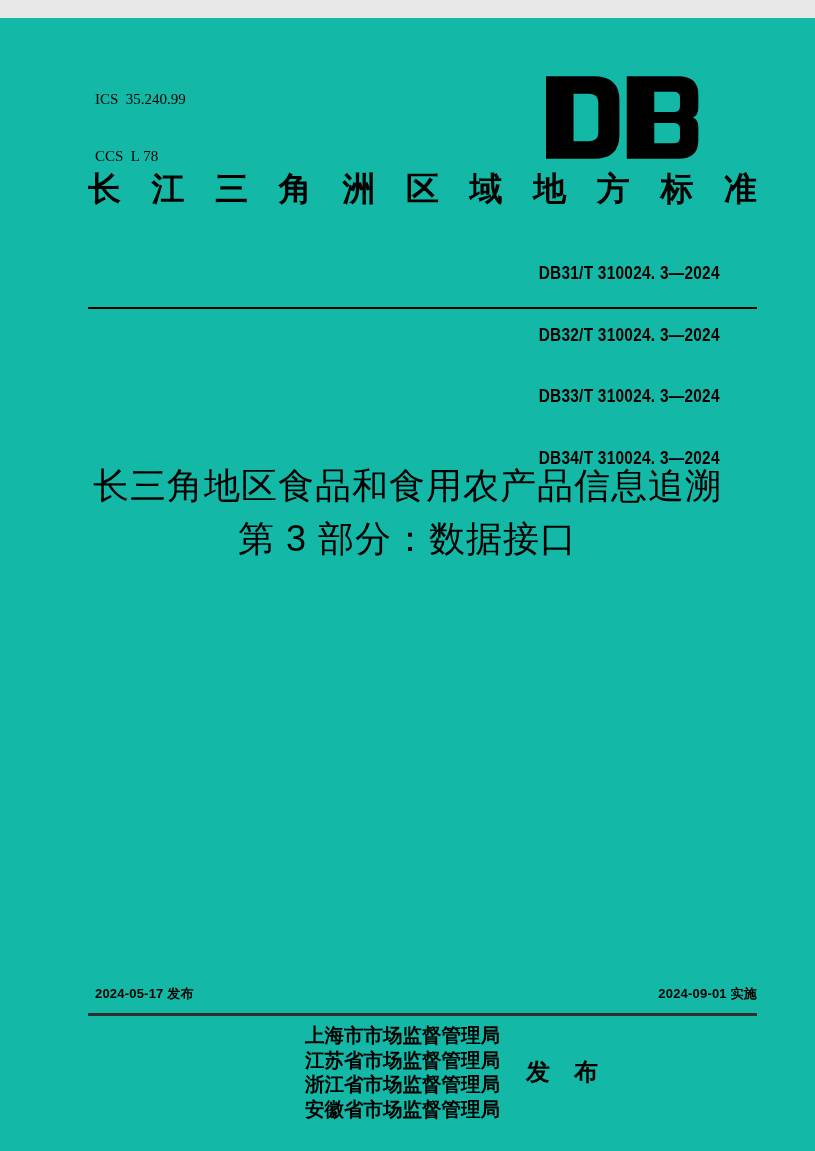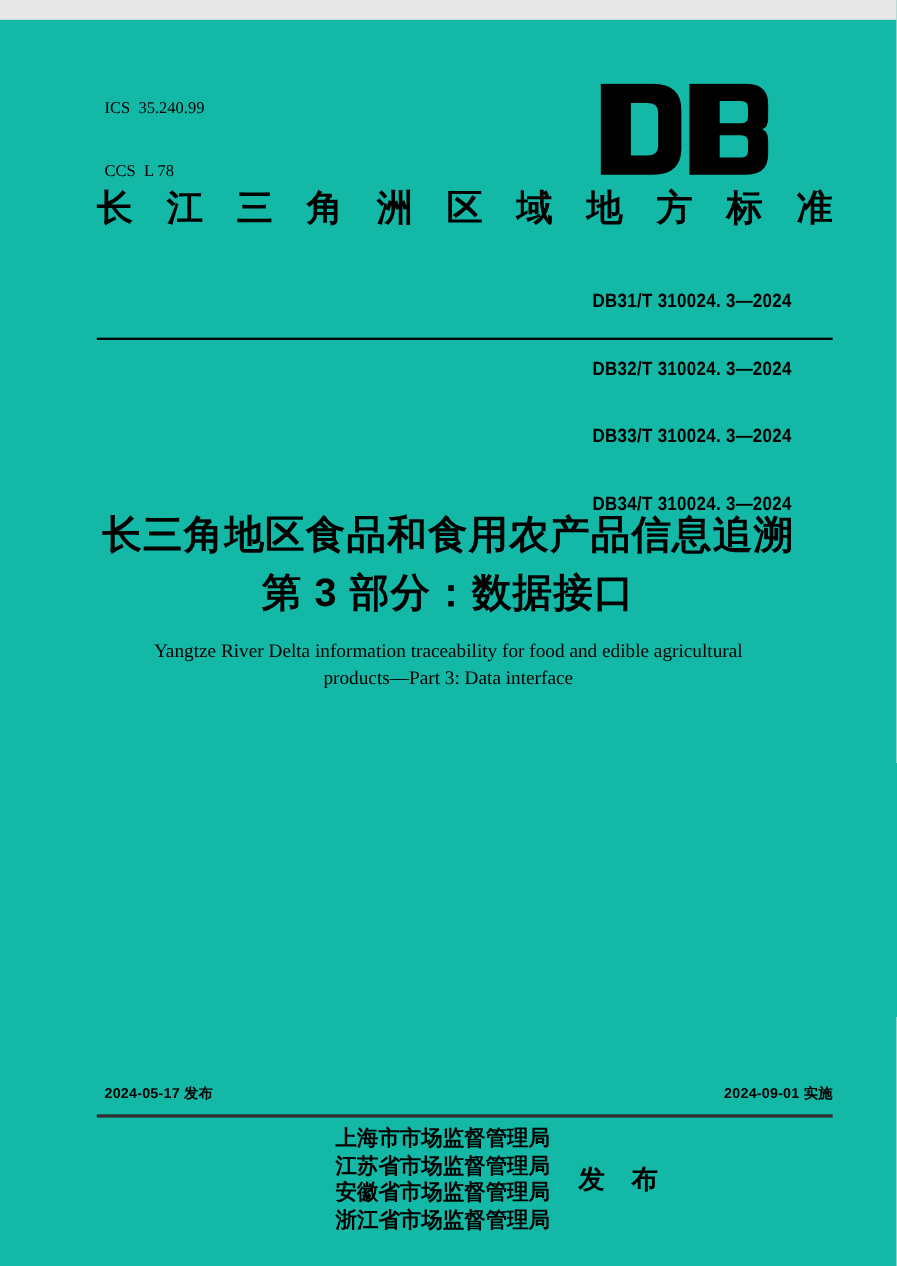--- a/index.html
+++ b/index.html
@@ -50,21 +50,21 @@
   .rule-top {
     position:absolute; left:88px; top:289px;
     width:669px; height:2px; background:#000;
   }
 
   
   .title-zh {
     position:absolute; left:0; top:441px; width:815px;
     text-align:center;
     font-family:"Liberation Sans", sans-serif;
-    font-weight:700; font-size:36px; line-height:53px;
+    font-weight:400; font-size:36px; line-height:53px;
     letter-spacing:1px;
   }
 
   
   .title-en {
     position:absolute; left:0; top:561px; width:815px;
     text-align:center;
     font-family:"Liberation Serif", serif;
     font-size:17.5px; line-height:25px;
   }
@@ -124,35 +124,31 @@
     <div>DB34/T 310024. 3—2024</div>
   </div>
 
   <div class="rule-top"></div>
 
   <div class="title-zh">
     <div>长三角地区食品和食用农产品信息追溯</div>
     <div>第 3 部分：数据接口</div>
   </div>
 
-  <div class="title-en">
-    <div>Yangtze River Delta information traceability for food and edible agricultural</div>
-    <div>products—Part 3: Data interface</div>
-  </div>
 
   <div class="dates">
     <span>2024-05-17 发布</span>
     <span>2024-09-01 实施</span>
   </div>
 
   <div class="rule-bottom"></div>
 
   <div class="issuers-row">
     <div class="issuer-list">
       <div>上海市市场监督管理局</div>
       <div>江苏省市场监督管理局</div>
+      <div>浙江省市场监督管理局</div>
       <div>安徽省市场监督管理局</div>
-      <div>浙江省市场监督管理局</div>
     </div>
     <div class="publish-label">发　布</div>
   </div>
 
 </div>
 
 </body></html>

